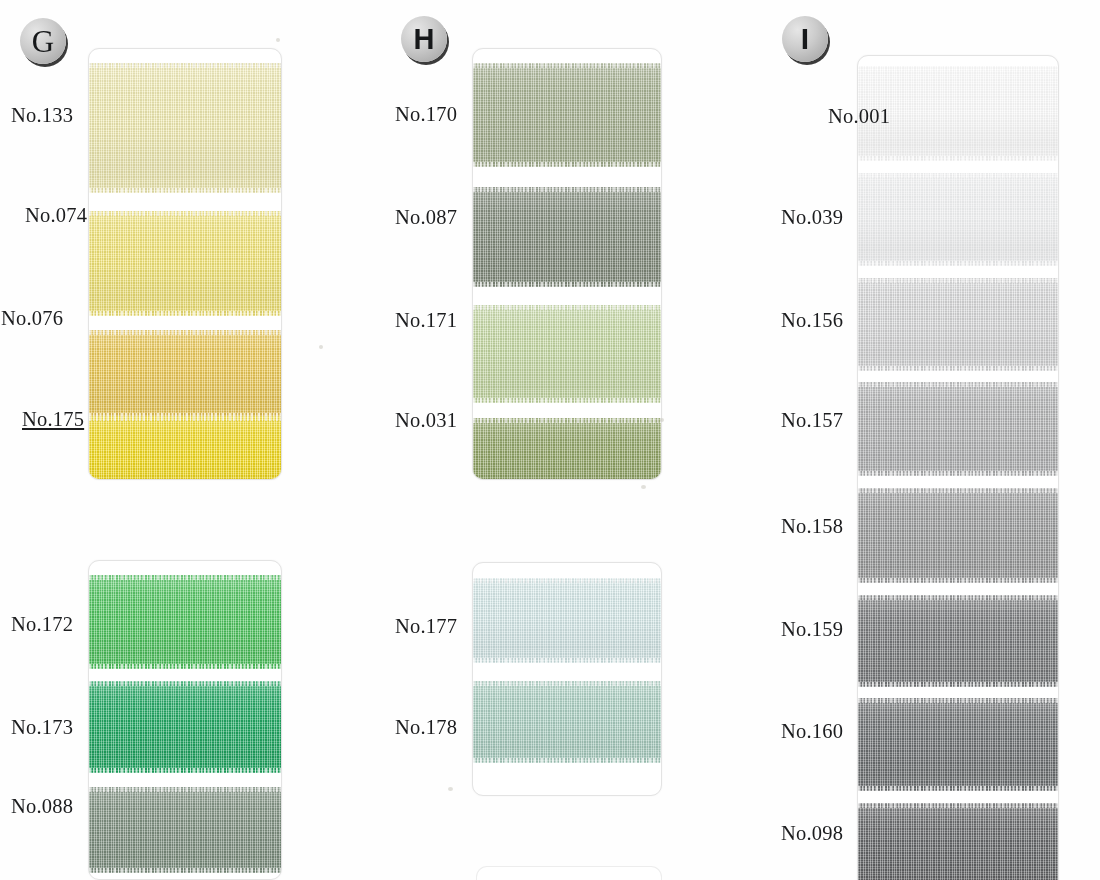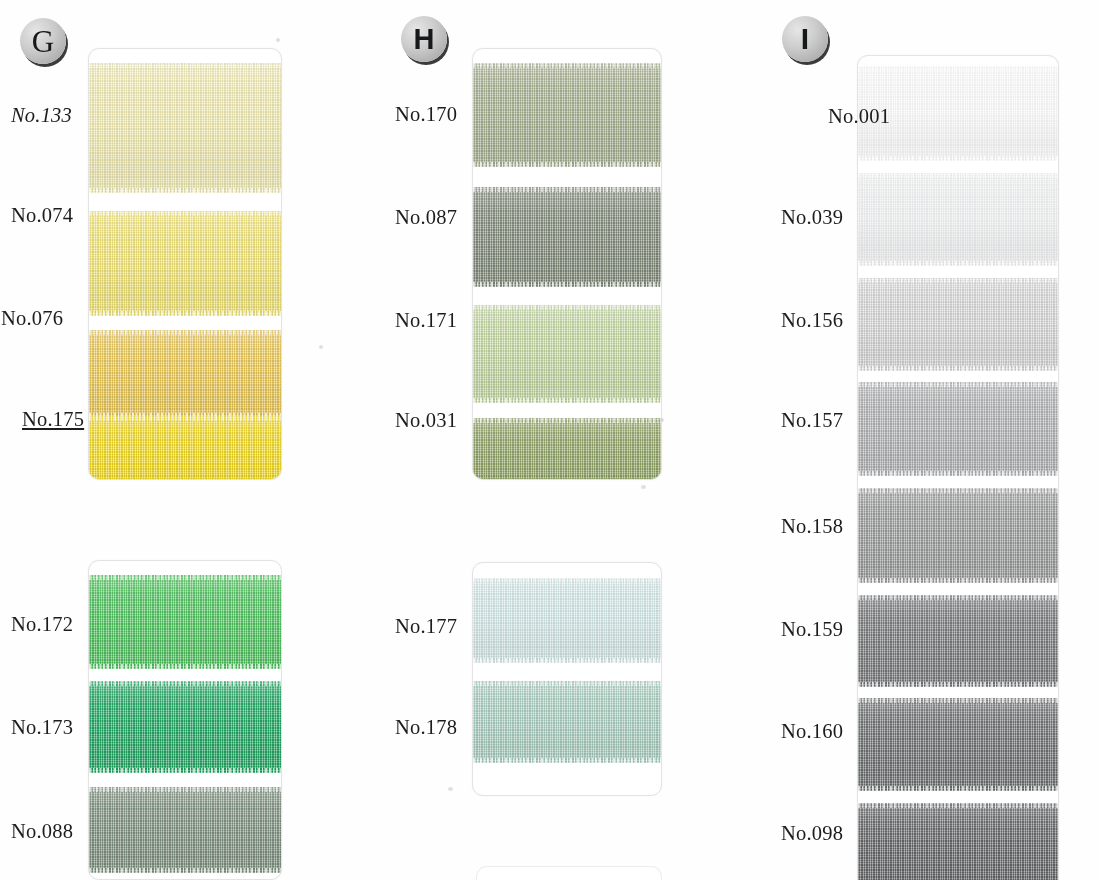--- a/index.html
+++ b/index.html
@@ -156,43 +156,43 @@
       <div class="ribbon" style="top:281px; height:88px; background-color:#eecb55;">
         <div class="weave"></div>
         <div class="sheen"></div>
       </div>
       <div class="ribbon" style="top:367px; height:93px; background-color:#f5dc1c;">
         <div class="weave"></div>
         <div class="sheen"></div>
       </div>
     </div>
 
-    <div class="caption" style="left:11px; top:104px;font-style:italic;">No.133</div>
-    <div class="caption" style="left:11px; top:204px;">No.074</div>
+    <div class="caption" style="left:11px; top:104px;">No.133</div>
+    <div class="caption" style="left:25px; top:204px;">No.074</div>
     <div class="caption" style="left:1px; top:307px;">No.076</div>
     <div class="caption" style="left:22px; top:408px;text-decoration:underline;">No.175</div>
 
     <div class="card" style="left:88px; top:560px; width:192px; height:318px;">
       <div class="ribbon" style="top:14px; height:94px; background-color:#4ec75e;">
         <div class="weave"></div>
         <div class="sheen"></div>
       </div>
       <div class="ribbon" style="top:120px; height:92px; background-color:#1faa63;">
         <div class="weave"></div>
         <div class="sheen"></div>
       </div>
       <div class="ribbon" style="top:226px; height:86px; background-color:#7f9281;">
         <div class="weave"></div>
         <div class="sheen"></div>
       </div>
     </div>
 
     <div class="caption" style="left:11px; top:613px;">No.172</div>
     <div class="caption" style="left:11px; top:716px;">No.173</div>
-    <div class="caption" style="left:11px; top:820px;">No.088</div>
+    <div class="caption" style="left:11px; top:795px;">No.088</div>
   </div>
 
   <div class="group" style="left:380px;top:0;width:320px;height:880px;">
 
     <div class="badge letter-h" style="left:21px; top:16px;">
       <span>H</span>
     </div>
 
     <div class="card" style="left:92px; top:48px; width:188px; height:430px;">
       <div class="ribbon" style="top:14px; height:104px; background-color:#a7b392;">

